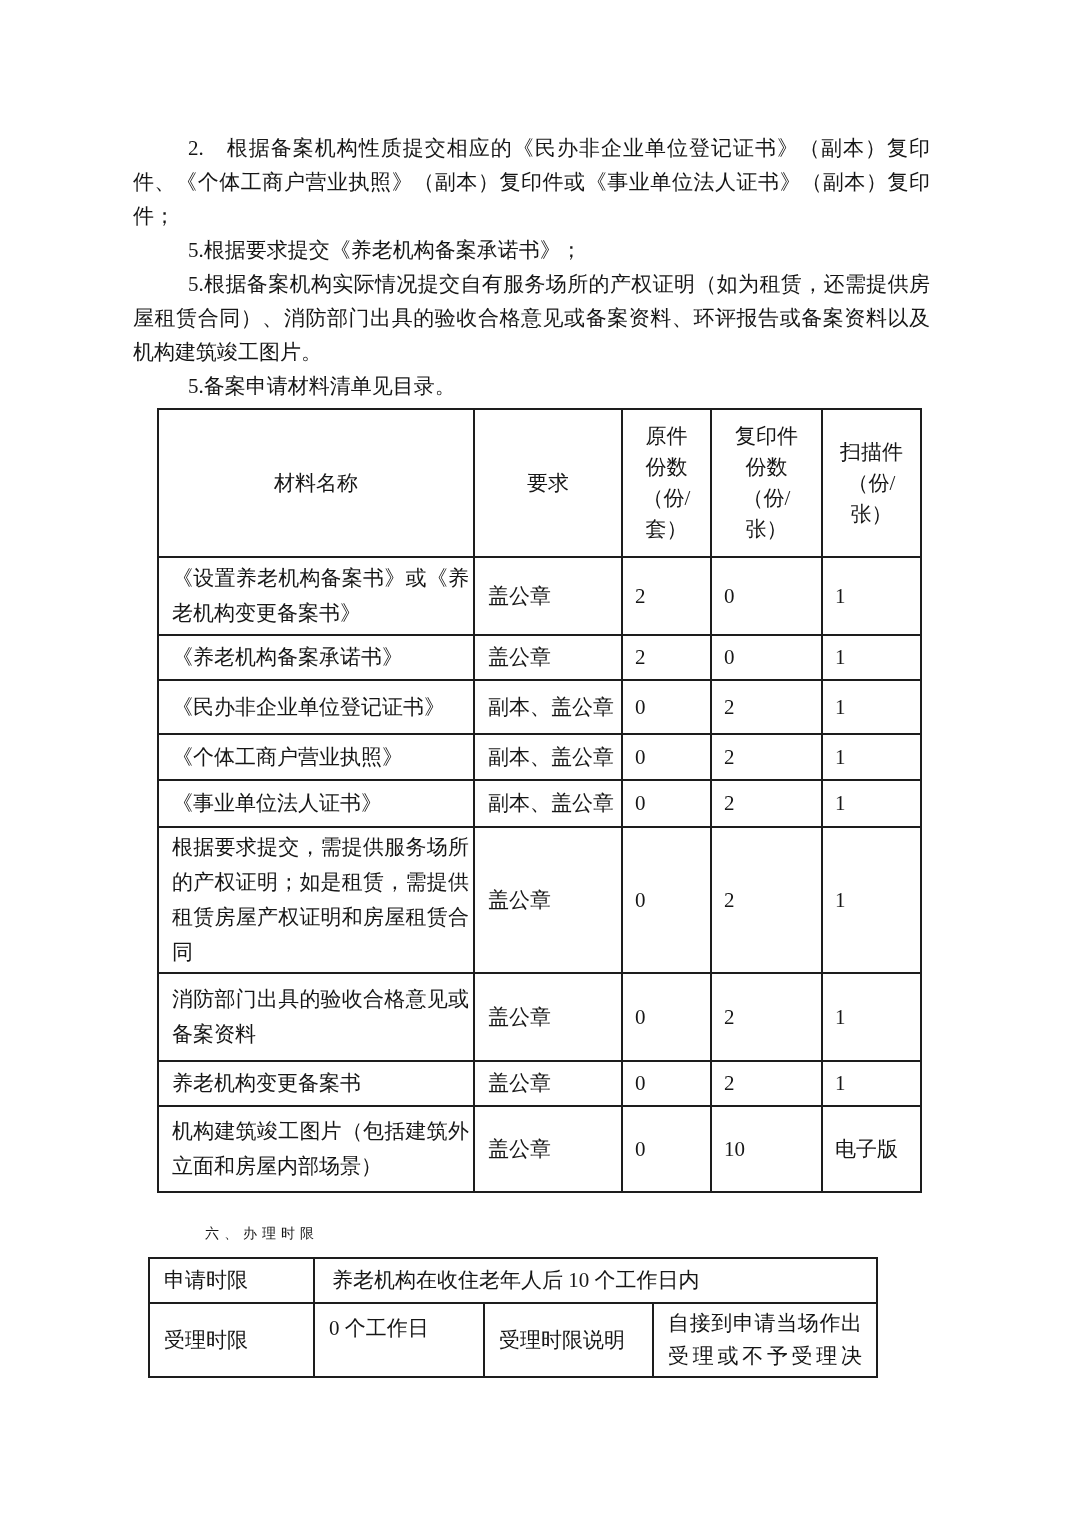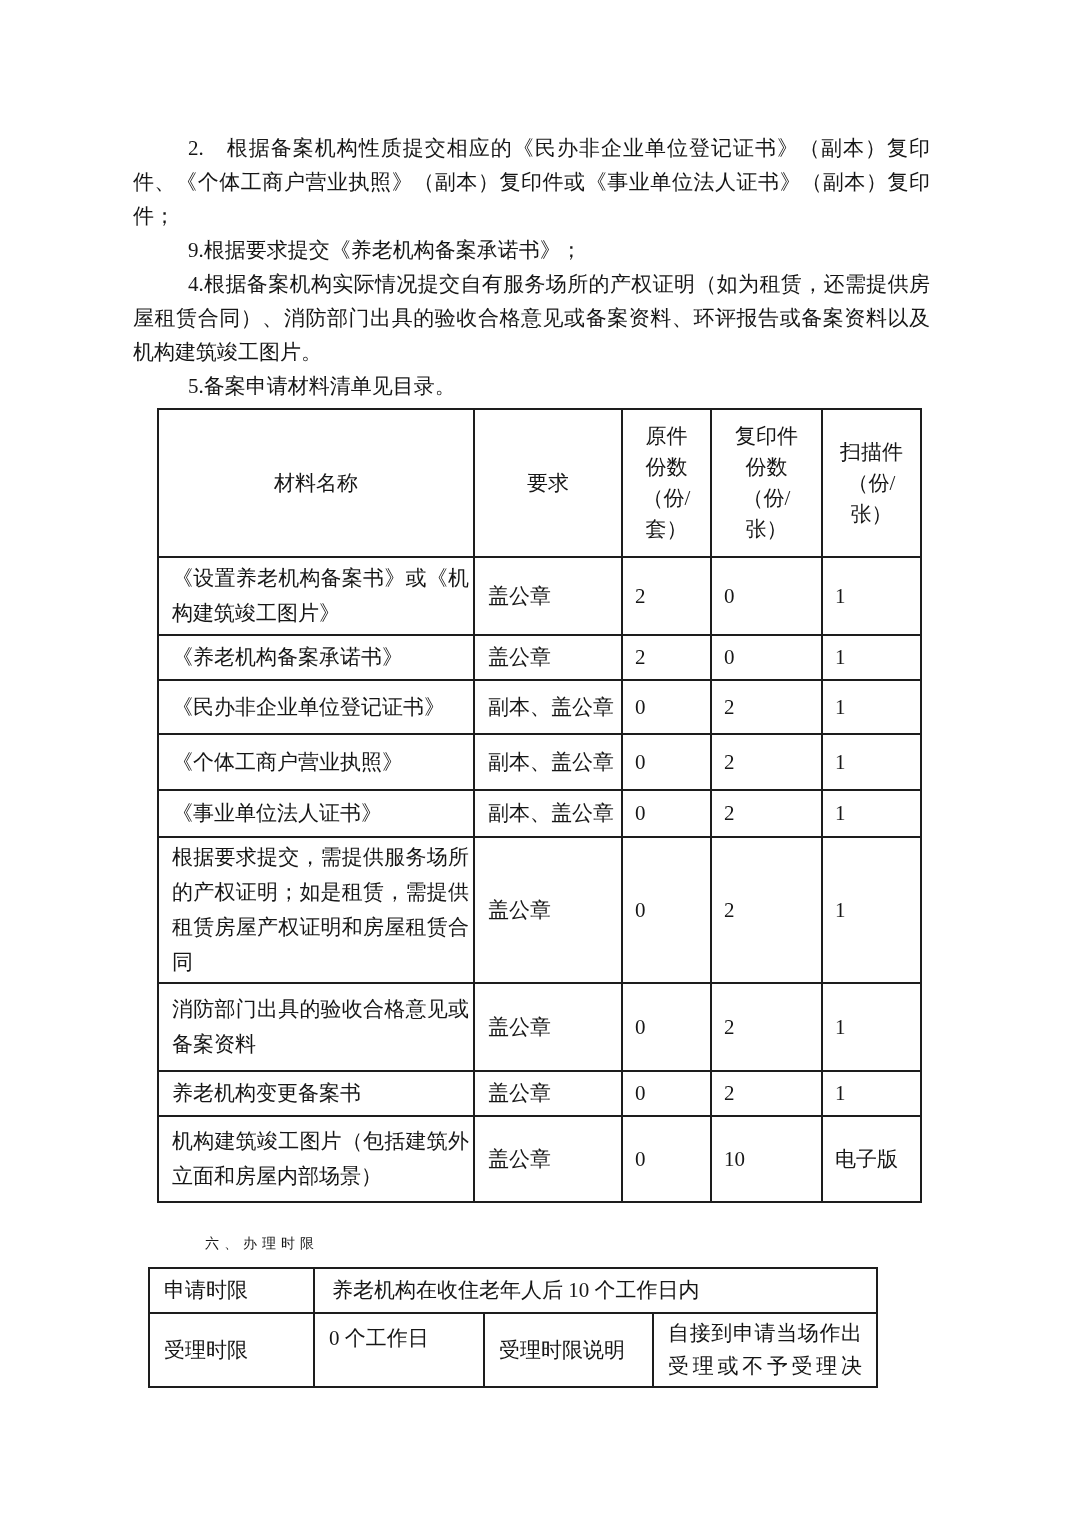--- a/index.html
+++ b/index.html
@@ -80,22 +80,22 @@
     padding:2px 14px;
   }
 </style>
 </head>
 <body>
 
 <div class="page">
   <div class="content">
 
     <p class="par">2.　根据备案机构性质提交相应的《民办非企业单位登记证书》（副本）复印件、《个体工商户营业执照》（副本）复印件或《事业单位法人证书》（副本）复印件；</p>
-    <p class="par">9.根据要求提交《养老机构备案承诺书》；</p>
-    <p class="par">4.根据备案机构实际情况提交自有服务场所的产权证明（如为租赁，还需提供房屋租赁合同）、消防部门出具的验收合格意见或备案资料、环评报告或备案资料以及机构建筑竣工图片。</p>
+    <p class="par">5.根据要求提交《养老机构备案承诺书》；</p>
+    <p class="par">5.根据备案机构实际情况提交自有服务场所的产权证明（如为租赁，还需提供房屋租赁合同）、消防部门出具的验收合格意见或备案资料、环评报告或备案资料以及机构建筑竣工图片。</p>
     <p class="par">5.备案申请材料清单见目录。</p>
 
     <table class="materials">
       <colgroup>
         <col style="width:316px">
           <col style="width:148px">
           <col style="width:89px">
           <col style="width:111px">
           <col style="width:99px">
       </colgroup>
@@ -109,41 +109,41 @@
 套）</td>
         <td class="hdr">复印件
 份数
 （份/
 张）</td>
         <td class="hdr">扫描件
 （份/
 张）</td>
       </tr>
       <tr style="height:78px">
-        <td class="name-cell">《设置养老机构备案书》或《机构建筑竣工图片》</td>
+        <td class="name-cell">《设置养老机构备案书》或《养老机构变更备案书》</td>
         <td>盖公章</td>
         <td class="num-cell">2</td>
         <td class="num-cell">0</td>
         <td class="num-cell">1</td>
       </tr>
       <tr style="height:45px">
         <td class="name-cell">《养老机构备案承诺书》</td>
         <td>盖公章</td>
         <td class="num-cell">2</td>
         <td class="num-cell">0</td>
         <td class="num-cell">1</td>
       </tr>
       <tr style="height:54px">
         <td class="name-cell">《民办非企业单位登记证书》</td>
         <td>副本、盖公章</td>
         <td class="num-cell">0</td>
         <td class="num-cell">2</td>
         <td class="num-cell">1</td>
       </tr>
-      <tr style="height:56px">
+      <tr style="height:46px">
         <td class="name-cell">《个体工商户营业执照》</td>
         <td>副本、盖公章</td>
         <td class="num-cell">0</td>
         <td class="num-cell">2</td>
         <td class="num-cell">1</td>
       </tr>
       <tr style="height:47px">
         <td class="name-cell">《事业单位法人证书》</td>
         <td>副本、盖公章</td>
         <td class="num-cell">0</td>

